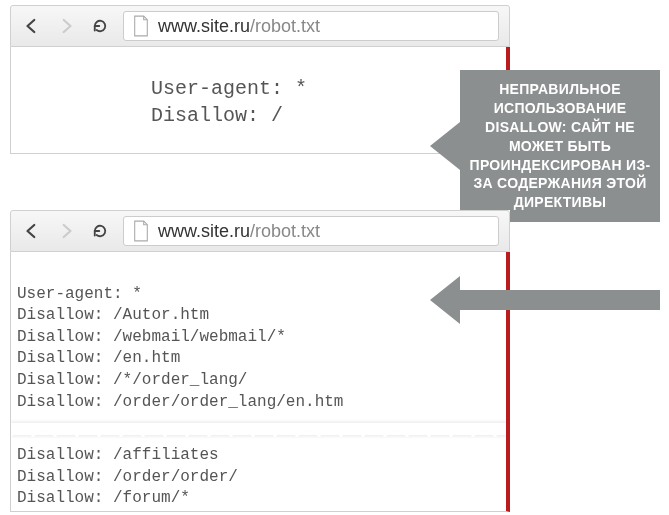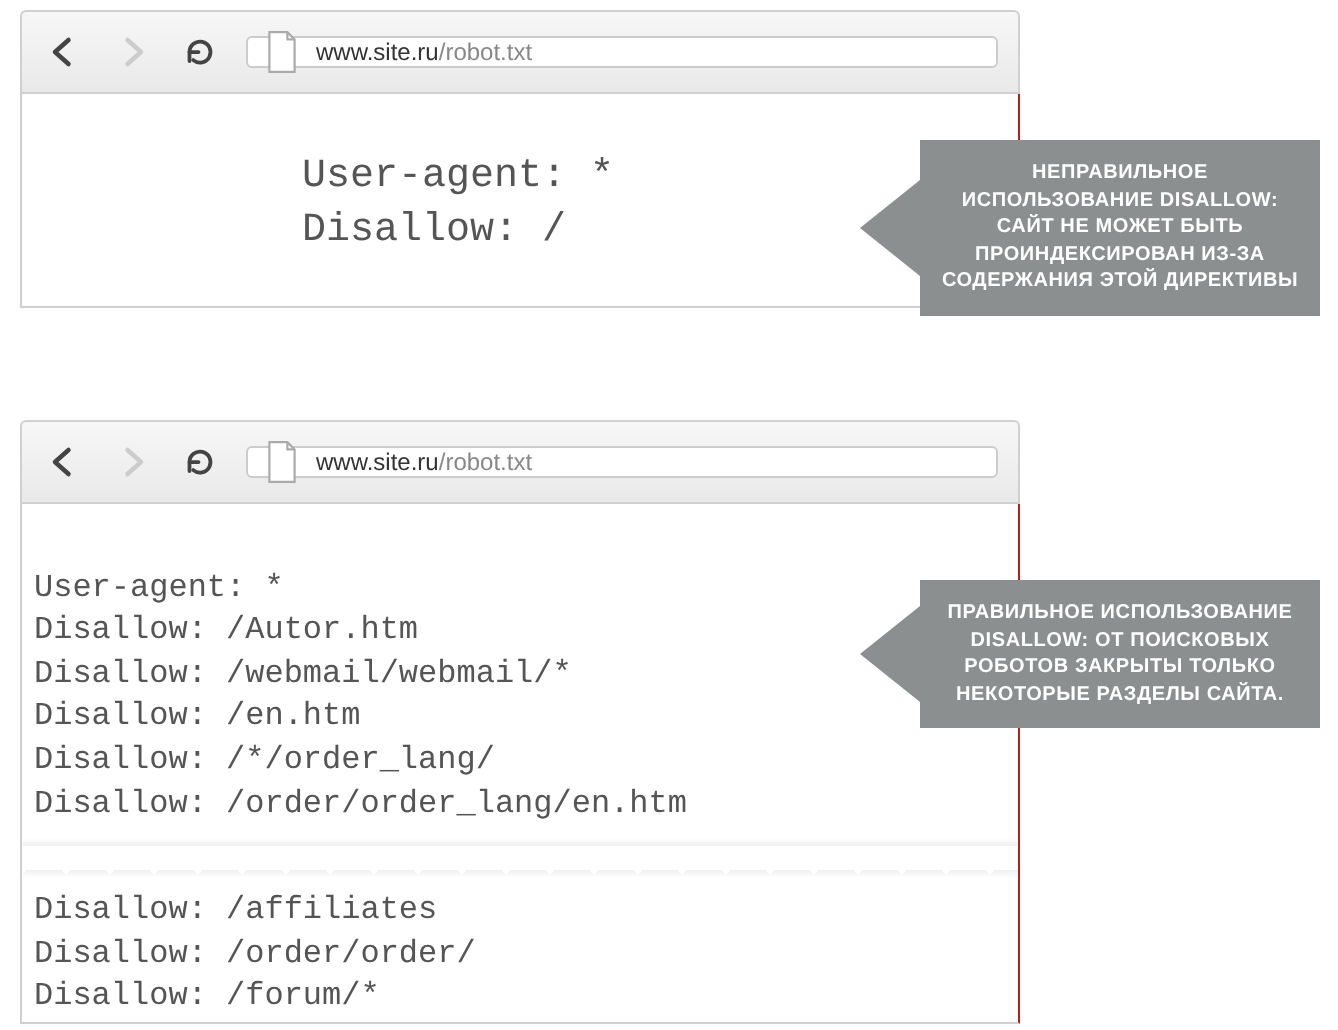--- a/index.html
+++ b/index.html
@@ -37,47 +37,47 @@
   .nav-btn.dim { color: #bbb; }
   .nav-btn svg { width: 18px; height: 18px; }
   .urlbar {
     flex: 1;
     display: flex;
     align-items: center;
     gap: 8px;
     background: #fff;
     border: 1px solid #ccc;
     border-radius: 3px;
-    height: 16px;
+    height: 30px;
     padding: 0 8px;
-    font-size: 12px;
+    font-size: 18px;
     color: #333;
   }
   .urlbar .page-icon svg { width: 18px; height: 22px; display:block;}
   .url-host { color: #333; }
   .url-path { color: #888; }
   .content {
     border-left: 1px solid #d0d0d0;
-    border-right: 1px solid #b91c1c;
+    border-right: 4px solid #b91c1c;
     border-bottom: 1px solid #d0d0d0;
     background: #fff;
     font-family: "Courier New", Courier, monospace;
     font-size: 16px;
     color: #555;
     padding: 10px 6px 10px 6px;
     white-space: pre;
     line-height: 1.35;
     position: relative;
   }
   .content.top { padding-left: 140px; padding-top: 28px; padding-bottom: 24px; font-size: 20px; }
   .callout {
     position: absolute;
     background: #8b8f8f;
     color: #fff;
-    font-size: 10px;
+    font-size: 14px;
     font-weight: bold;
     text-align: center;
     padding: 10px 8px;
     line-height: 1.35;
     letter-spacing: 0.3px;
     width: 200px;
   }
   .callout .pointer {
     position: absolute;
     left: -30px;
@@ -186,14 +186,13 @@
 </div><span>Disallow: /affiliates</span>
 <span>Disallow: /order/order/</span>
 <span>Disallow: /forum/*</span>
 <span>Disallow: /pages/page/show/269.htm</span>
 
   </div>
 </div>
 
 <div class="callout" style="left:460px; top:290px;">
   <div class="pointer"></div>
-  <span>ПРАВИЛЬНОЕ ИСПОЛЬЗОВАНИЕ DISALLOW: ОТ ПОИСКОВЫХ РОБОТОВ ЗАКРЫТЫ ТОЛЬКО НЕКОТОРЫЕ РАЗДЕЛЫ САЙТА.</span>
 </div>
 
 </body></html>

